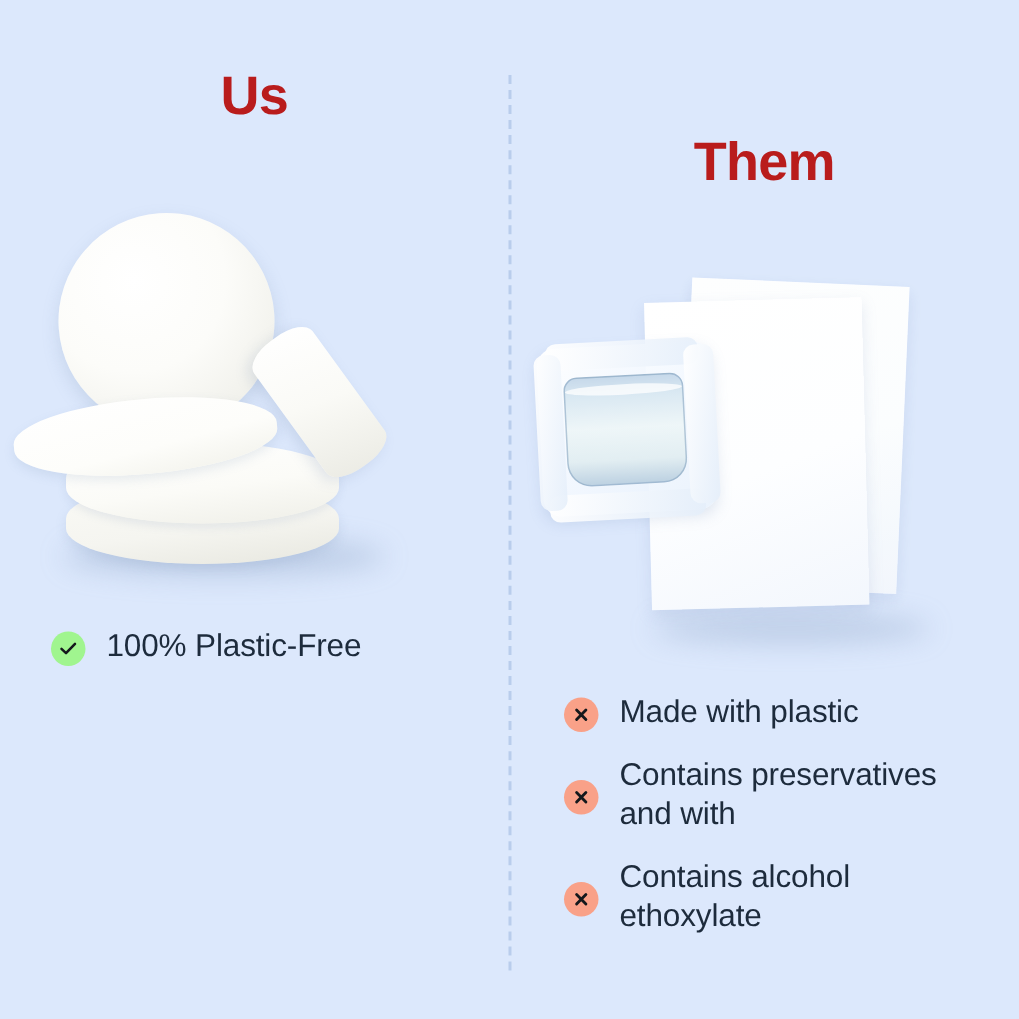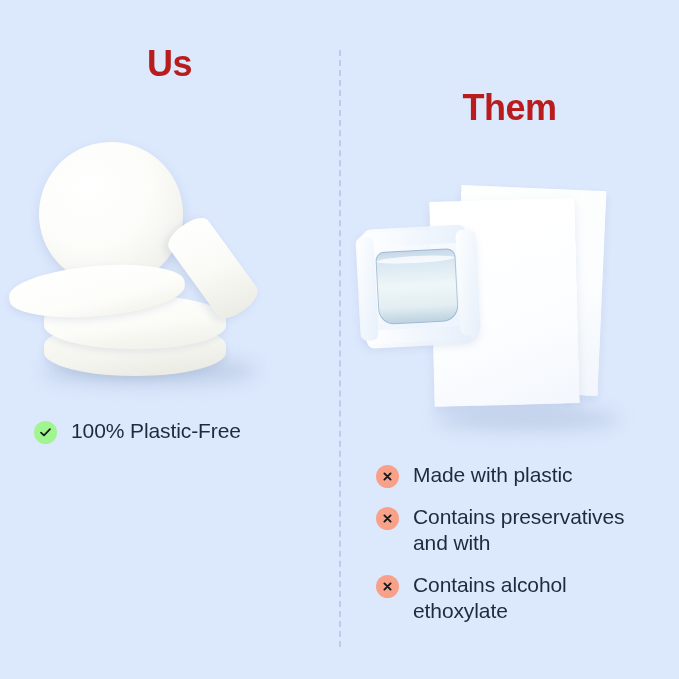--- a/index.html
+++ b/index.html
@@ -225,21 +225,21 @@
     width: 290px;
     top: 418px;
   }
   .column.right .bullet-list { left: 36px; width: 292px; }
 
   .bullet-item {
     display: flex;
     align-items: flex-start;
     margin-bottom: 19px;
   }
-  .column.right .bullet-item { margin-bottom: 16px; }
+  .column.right .bullet-item { margin-bottom: 16px; align-items: center; }
 
   .bullet-icon {
     flex: 0 0 auto;
     width: 23px;
     height: 23px;
     border-radius: 50%;
     margin-top: 3px;
     margin-right: 14px;
     display: flex;
     align-items: center;

